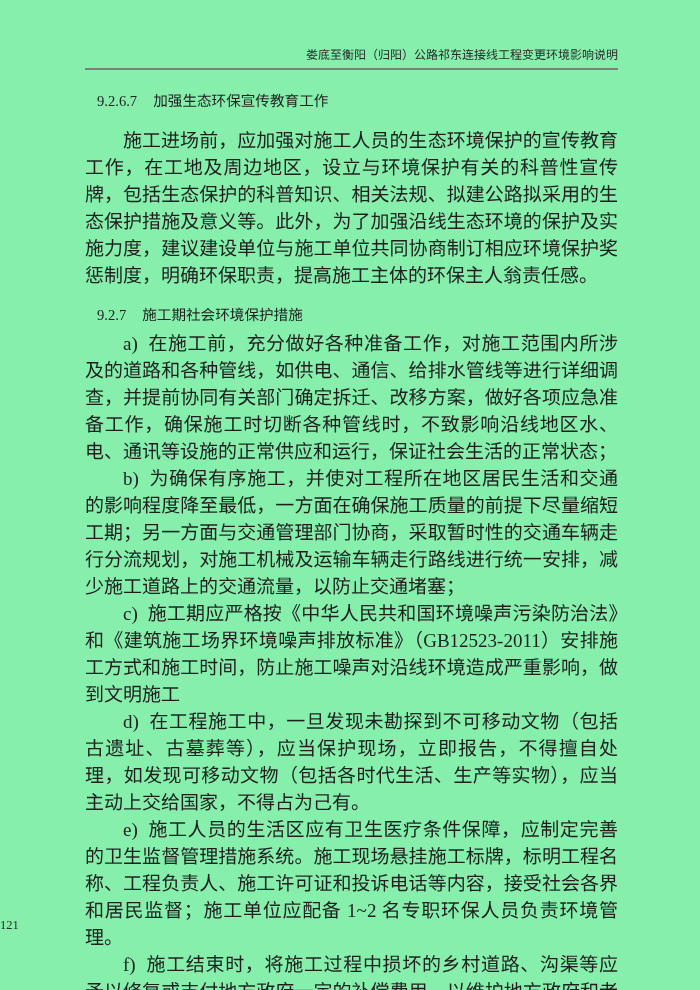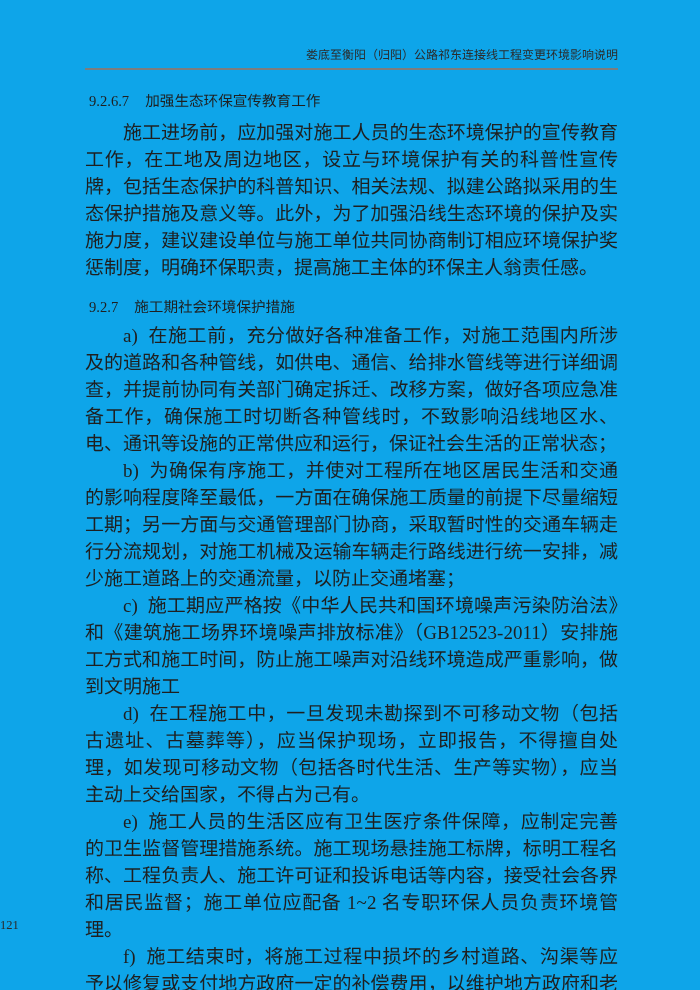--- a/index.html
+++ b/index.html
@@ -5,42 +5,42 @@
   html, body {
     margin: 0;
     padding: 0;
     background: #ffffff;
   }
   .page {
     position: relative;
     width: 700px;
     height: 990px;
     box-sizing: border-box;
-    background: #0ea5e9;
+    background: #86efac;
     font-family: "Liberation Serif", "DejaVu Serif", serif;
     color: #1f1f1f;
     padding: 48px 82px 0 85px;
     overflow: hidden;
   }
   .running-header {
     text-align: right;
     font-size: 12px;
     line-height: 15px;
     color: #2b2b2b;
     padding-bottom: 5px;
     border-bottom: 2px solid #7d7d7d;
   }
   .content {
     margin-top: 0;
   }
   .sec-heading {
     font-size: 14.6px;
     font-weight: normal;
     line-height: 27px;
-    margin: 4px;
+    margin: 12px;
     color: #1f1f1f;
   }
   .sec-heading.first {
     margin-top: 18px;
   }
   .sec-heading.second {
     margin-top: 13px;
     margin-bottom: 1px;
   }
   .sec-num {

